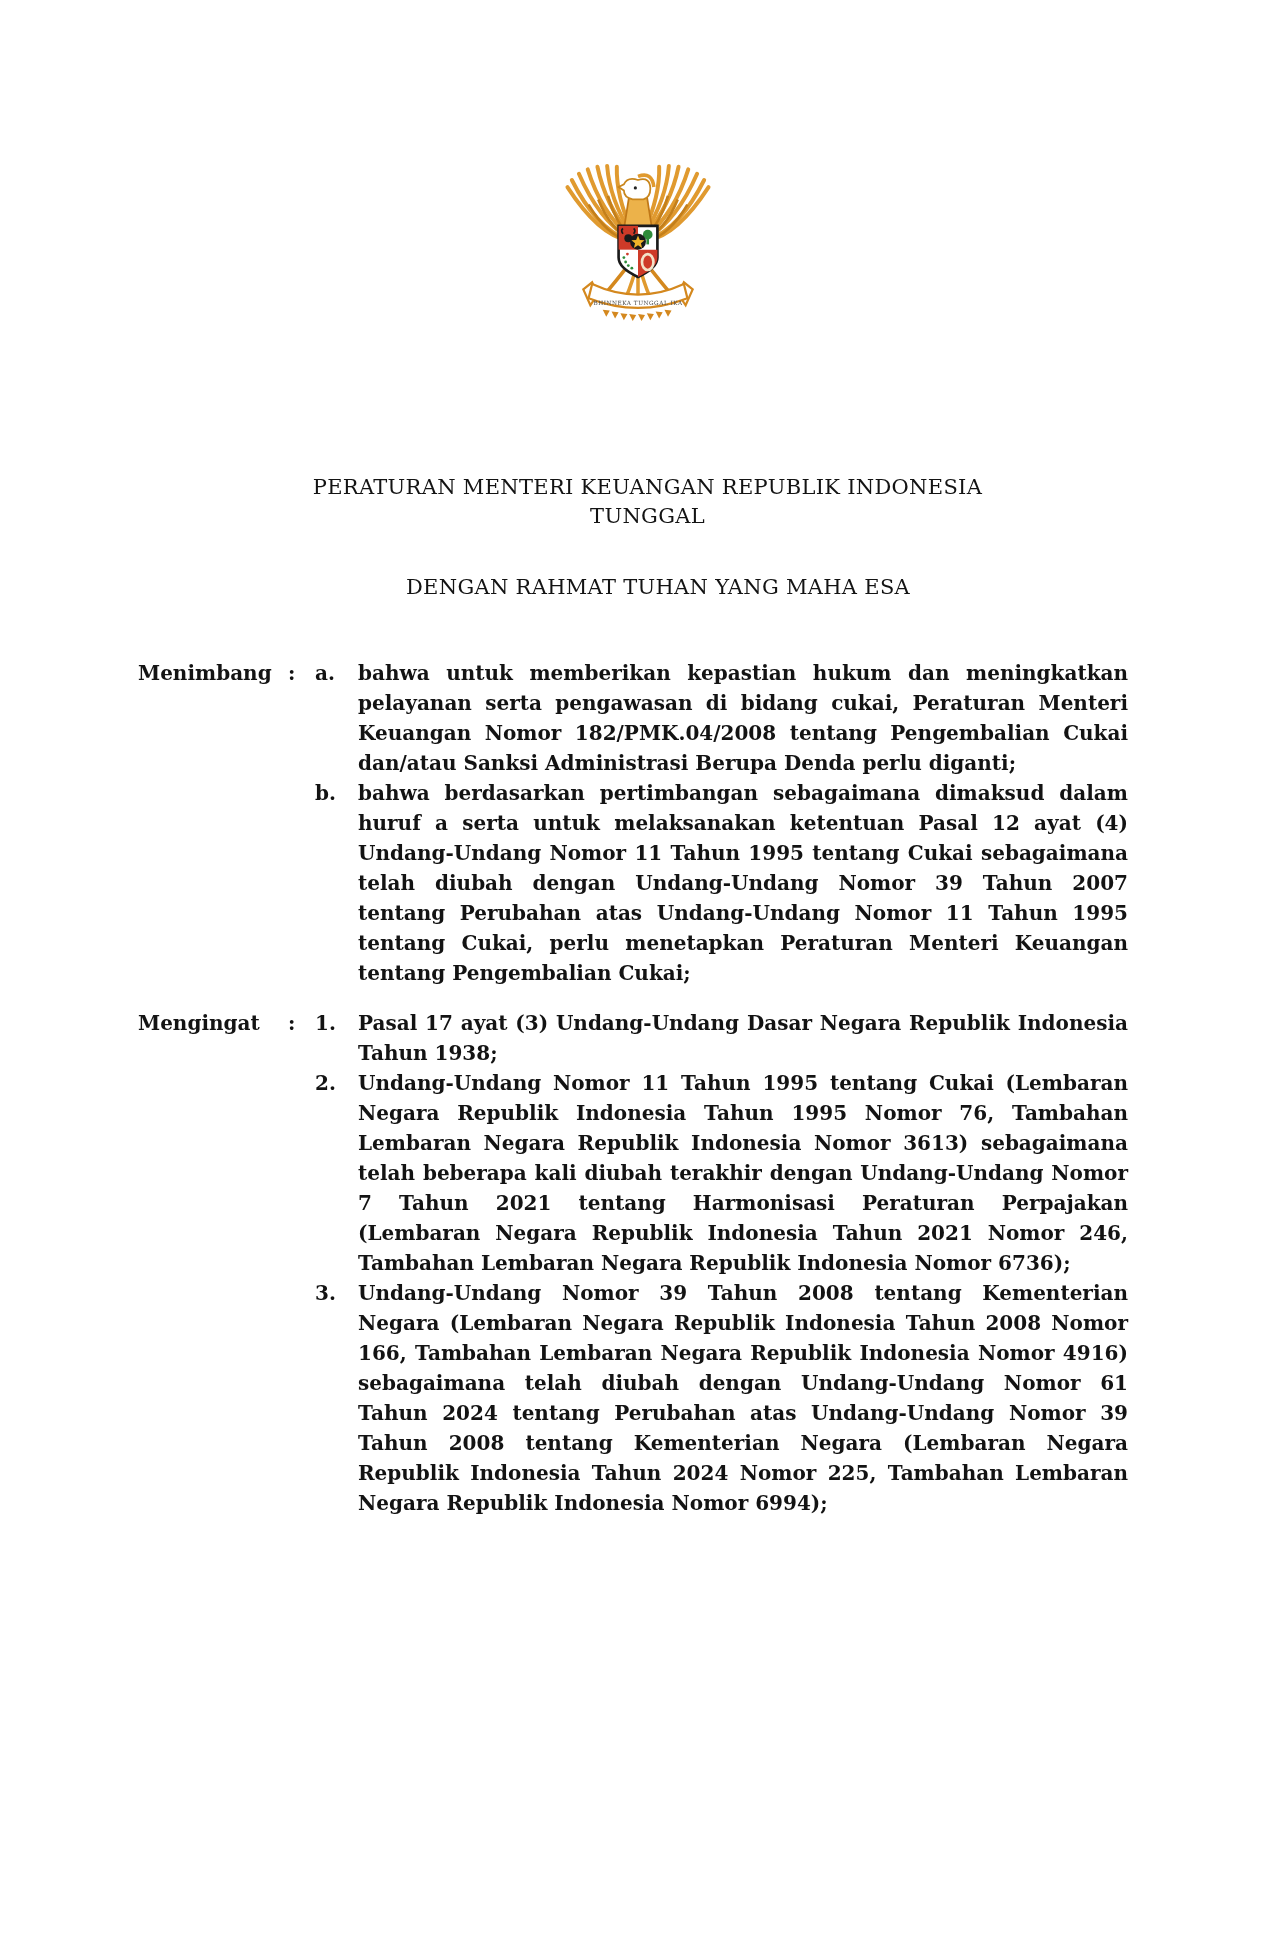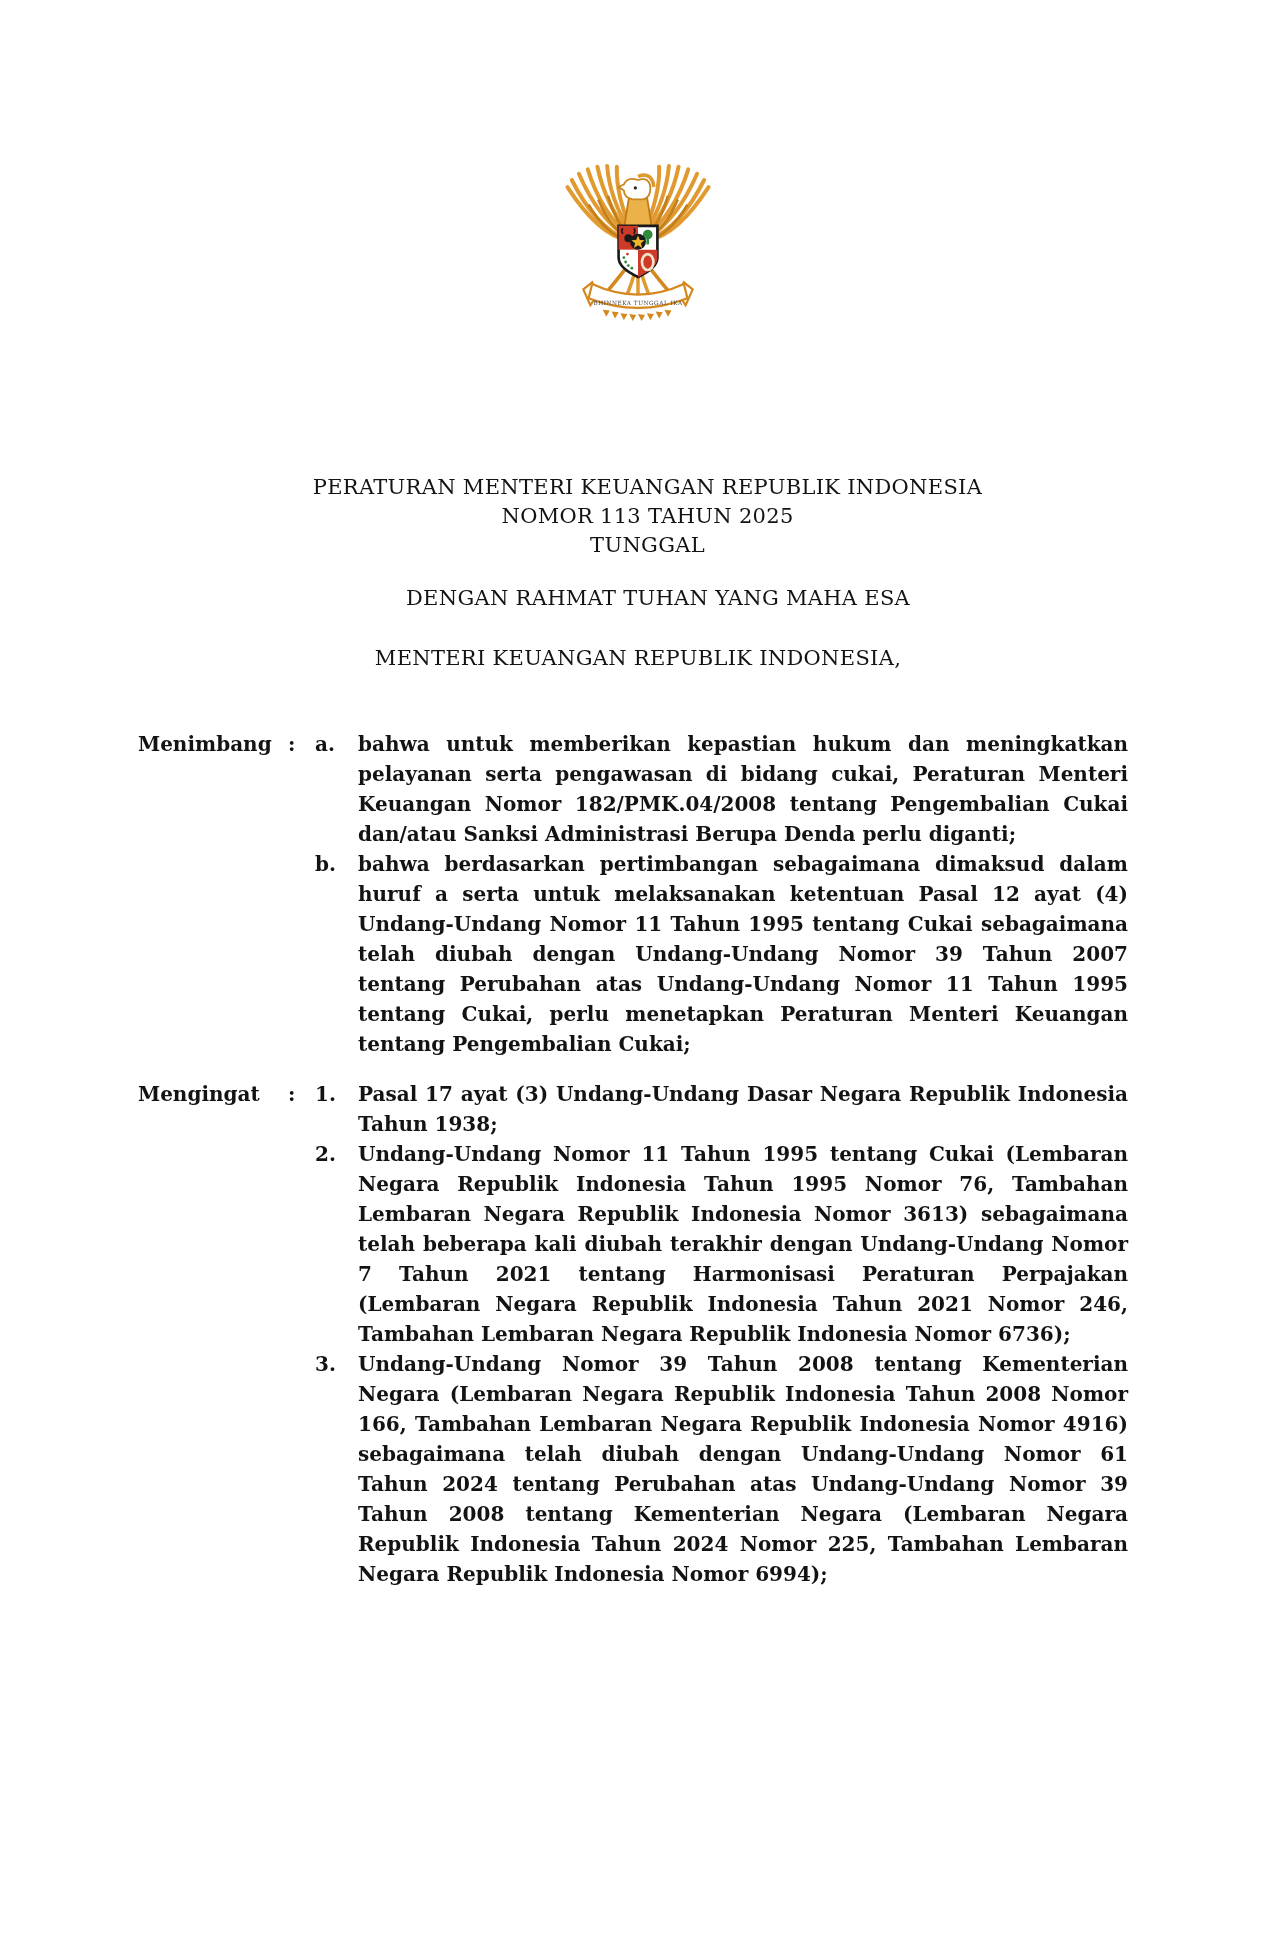--- a/index.html
+++ b/index.html
@@ -27,21 +27,21 @@
     line-height: 29px;
     letter-spacing: 0.3px;
     padding-left: 19px;
   }
   .center-line {
     text-align: center;
     font-size: 21px;
     line-height: 29px;
     letter-spacing: 0.3px;
   }
-  .invocation { margin-top: 24px; padding-left: 40px; }
+  .invocation { margin-top: 42px; padding-left: 40px; }
   .issuer { margin-top: 31px; }
   .sections { }
   .section {
     display: flex;
     align-items: flex-start;
     padding-left: 138px;
     padding-right: 148px;
     font-weight: bold;
   }
   .section.first { margin-top: 56px; }
@@ -145,26 +145,24 @@
         <path d="M100,186 l4,8 4,-7 Z"></path>
           <path d="M110,185 l4,8 4,-7 Z"></path>
         <path d="M120,183 l4,8 4,-7 Z"></path>
           <path d="M130,181 l4,8 4,-7 Z"></path>
       </g>
     </svg>
   </div>
 
   <div class="title-block">
     <div>PERATURAN MENTERI KEUANGAN REPUBLIK INDONESIA</div>
-    <div>NOMOR 113 TAHUN 2025</div>
     <div>TUNGGAL</div>
   </div>
 
   <div class="center-line invocation">DENGAN RAHMAT TUHAN YANG MAHA ESA</div>
-  <div class="center-line issuer">MENTERI KEUANGAN REPUBLIK INDONESIA,</div>
 
   <div class="sections">
     <div class="section first">
       <div class="sec-label">Menimbang</div>
       <div class="sec-sep">:</div>
       <div class="sec-items">
     <div class="item-row">
       <div class="item-marker">a.</div>
       <div class="item-text">bahwa untuk memberikan kepastian hukum dan meningkatkan pelayanan serta pengawasan di bidang cukai, Peraturan Menteri Keuangan Nomor 182/PMK.04/2008 tentang Pengembalian Cukai dan/atau Sanksi Administrasi Berupa Denda perlu diganti;</div>
     </div>

